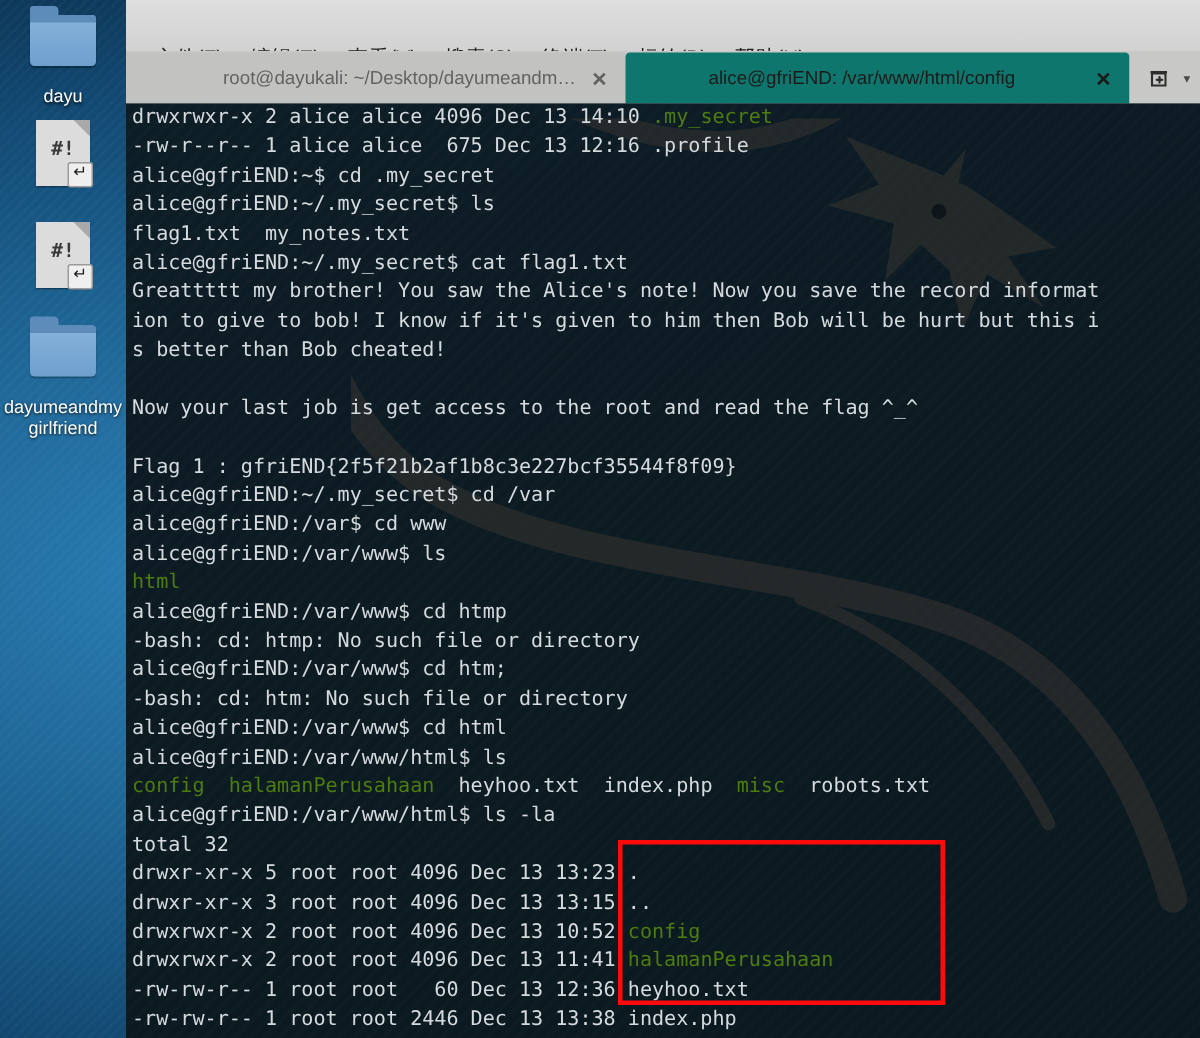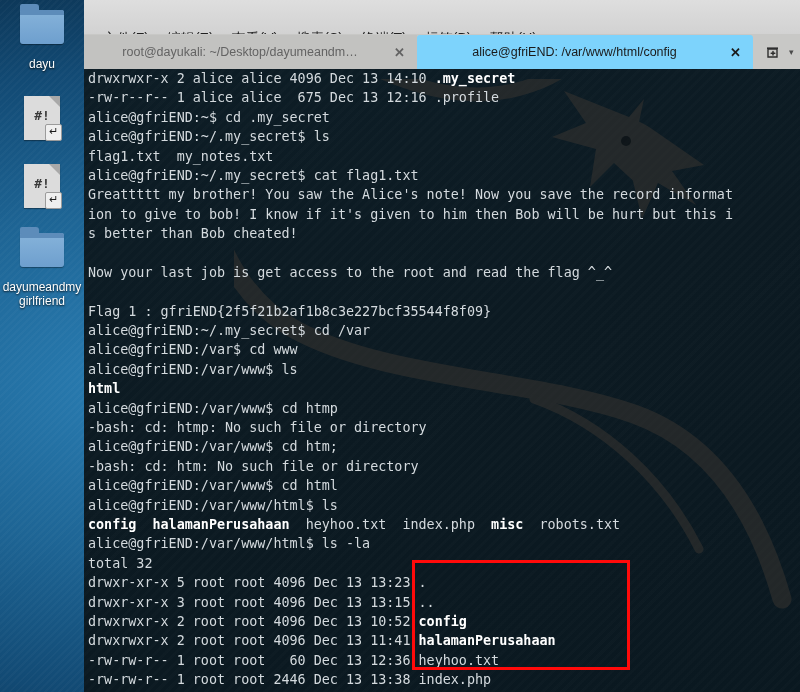--- a/index.html
+++ b/index.html
@@ -161,32 +161,32 @@
     font-size: 12.5px;
     padding: 0 12px;
   }
   .tab.inactive {
     width: 333px;
     background: #c2c2c0;
     color: #636363;
   }
   .tab.active {
     width: 336px;
-    background: #7dd3fc;
+    background: #0f766e;
     color: #1a1a1a;
     border-radius: 3px 3px 0 0;
   }
   .tab .tab-title {
     overflow: hidden;
     white-space: nowrap;
     text-overflow: ellipsis;
     flex: 1;
     text-align: center;
   }
-  .tab.inactive .tab-title { text-align: center; }
+  .tab.inactive .tab-title { text-align: right; }
   .tab-close {
     font-size: 13px;
     font-weight: bold;
     line-height: 1;
     flex: 0 0 auto;
     cursor: pointer;
   }
   .tabbar-right {
     flex: 1;
     height: 34px;
@@ -238,41 +238,41 @@
     bottom: 0;
     font-family: "DejaVu Sans Mono", monospace;
     font-size: 13.4px;
     line-height: 19.4px;
     color: #d4dade;
     white-space: pre;
     overflow: hidden;
     letter-spacing: 0px;
   }
   .ln { height: 19.4px; }
-  .dir { color: #ffffff; font-weight: bold; }
+  .dir { color: #4d7c0f; font-weight: normal; }
 
   
   #red-box {
     position: absolute;
     left: 328px;
     top: 491px;
     width: 218px;
     height: 110px;
     border: 3px solid #ff0a0a;
     box-sizing: border-box;
     pointer-events: none;
   }
 </style>
 </head>
 <body>
 
 <div id="desktop">
 
   <div id="desktop-icons">
-      <div class="desk-icon" style="margin-bottom: 22px;">
+      <div class="desk-icon" style="margin-bottom: 6px;">
         <span class="glyph">
           <span class="folder"></span>
         </span>
         <span class="label">dayu</span>
       </div>
       <div class="desk-icon" style="margin-bottom: 18px;">
         <span class="glyph">
           <span class="script-file">
             <span class="hashbang">#!</span>
             <span class="runarrow">↵</span>

